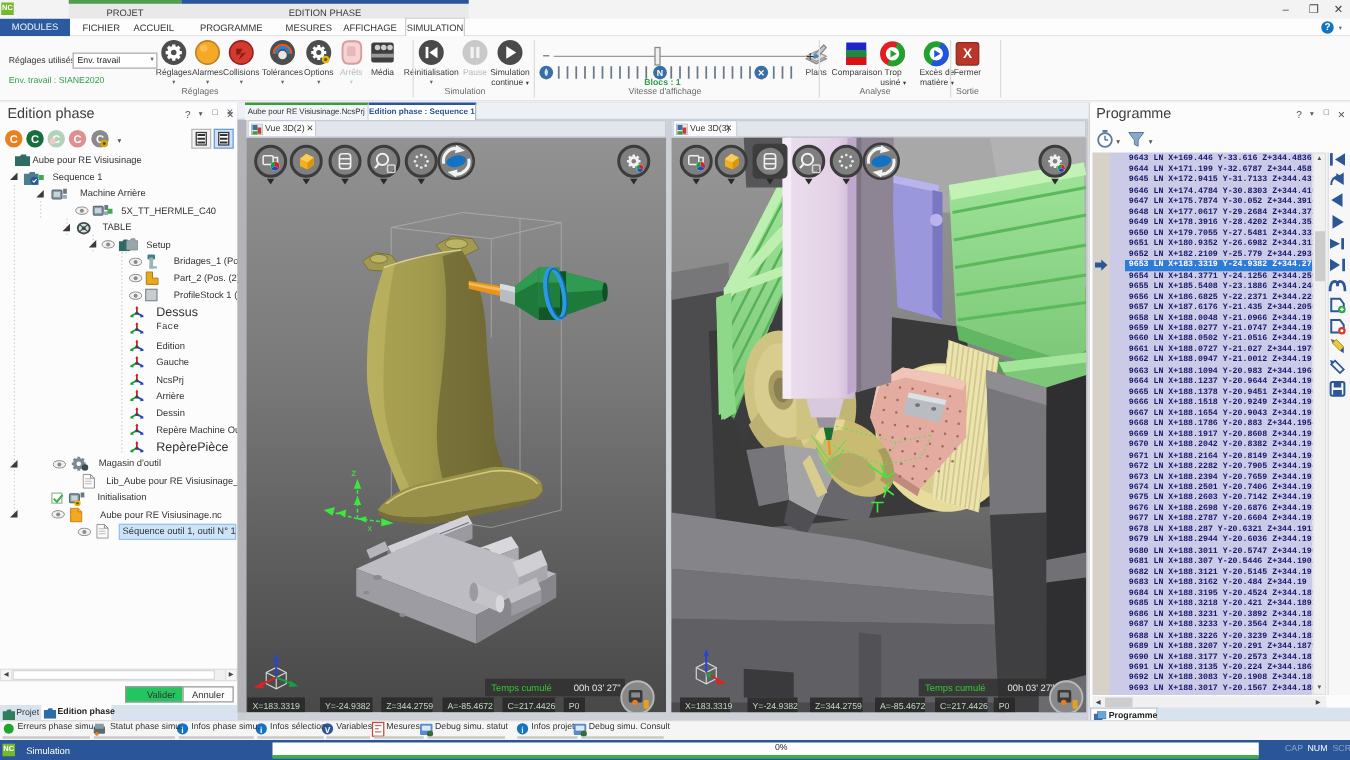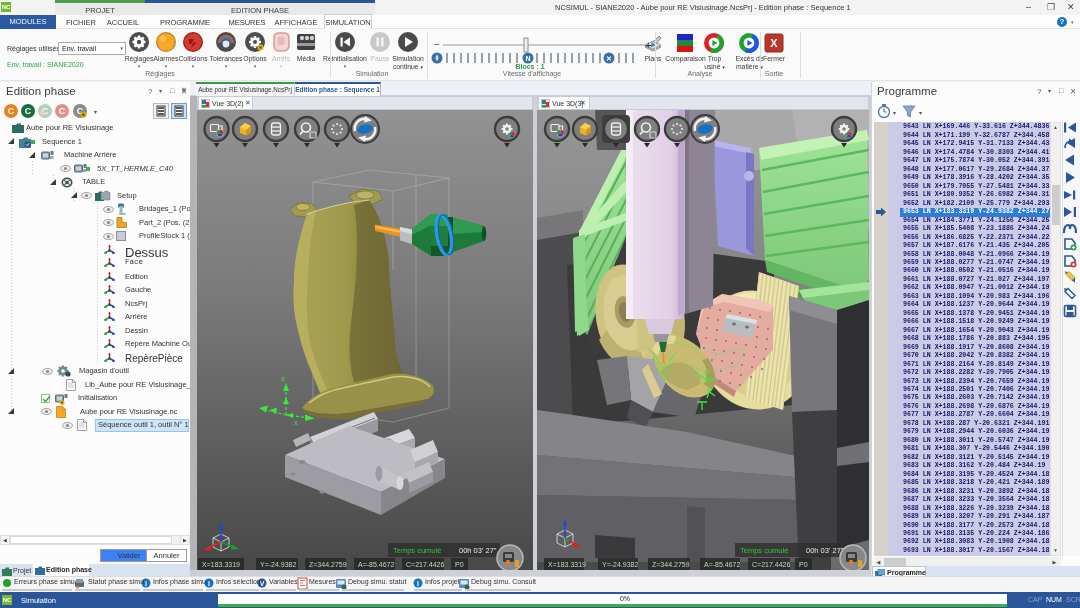--- a/index.html
+++ b/index.html
@@ -39,21 +39,20 @@
 #botbar { left:0; top:592px; width:1080px; height:16px; background:#2a5699; }
 </style>
 </head>
 <body>
 <div id="app">
 
   <div id="topbar" class="abs"></div>
   <div id="nclogo" class="abs">NC</div>
   <div id="gt1" class="abs grptab">PROJET</div>
   <div id="gt2" class="abs grptab">EDITION PHASE</div>
-  <div id="title" class="abs">NCSIMUL - SIANE2020 - Aube pour RE Visiusinage.NcsPrj - Edition phase : Sequence 1</div>
   <div class="abs winbtn" style="left:1026px;">–</div>
   <div class="abs winbtn" style="left:1047px;">❐</div>
   <div class="abs winbtn" style="left:1067px;">✕</div>
 
   <div id="menurow" class="abs"></div>
   <div id="modules" class="abs">MODULES</div>
   <div class="abs menu" style="left:61px;width:40px;">FICHIER</div>
   <div class="abs menu" style="left:102px;width:42px;">ACCUEIL</div>
   <div class="abs menu" style="left:158px;width:54px;">PROGRAMME</div>
   <div class="abs menu" style="left:226px;width:42px;">MESURES</div>
@@ -345,21 +344,21 @@
       <ellipse cx="5.5" cy="3.5" rx="5" ry="3" fill="#f0f0f0" stroke="#8a8a8a" stroke-width="0.8"></ellipse>
       <circle cx="5.5" cy="3.5" r="1.6" fill="#8a8a8a"></circle>
     </svg>
   <svg class="abs" style="left:74px;top:163.0px" width="13" height="11">
       <rect x="0.5" y="2" width="8" height="7" rx="1" fill="#8a9aa5" stroke="#5a6a75"></rect>
       <rect x="2" y="3.5" width="5" height="4" fill="#c8d4dc"></rect>
       <rect x="9.5" y="1" width="3" height="4" fill="#6a7a85"></rect>
       <rect x="9" y="6" width="3.5" height="3" fill="#9aaab5"></rect>
     </svg>
   <div class="abs" style="left:86px;top:166.5px;width:4px;height:4px;background:#3fae49;"></div>
-  <div class="abs" style="left:97px;top:163.5px;font-size:7.5px;color:#333;white-space:nowrap;font-style:italic;">5X_TT_HERMLE_C40</div>
+  <div class="abs" style="left:97px;top:163.5px;font-size:7.5px;color:#333;white-space:nowrap;">5X_TT_HERMLE_C40</div>
   <svg class="abs" style="left:50px;top:178.5px" width="7" height="7">
       <path d="M6,0 L6,6 L0,6 Z" fill="#3a3a3a"></path>
     </svg>
   <svg class="abs" style="left:61px;top:176.5px" width="12" height="11">
       <ellipse cx="6" cy="5.5" rx="5.5" ry="5" fill="#3a4a4a"></ellipse>
       <ellipse cx="6" cy="5.5" rx="4" ry="3.5" fill="#d8e0e0"></ellipse>
       <circle cx="6" cy="5.5" r="1.5" fill="#3a4a4a"></circle>
       <g stroke="#3a4a4a" stroke-width="1">
         <line x1="2.5" y1="2.5" x2="9.5" y2="8.5"></line>
         <line x1="9.5" y1="2.5" x2="2.5" y2="8.5"></line>
@@ -406,21 +405,21 @@
       <g stroke-width="1.4" fill="none">
         <path d="M6.5,6.5 L6.5,1.5" stroke="#cc2222"></path>
         <path d="M5.2,2.8 L6.5,0.8 L7.8,2.8" fill="#cc2222" stroke="none"></path>
         <path d="M6.5,6.5 L1.5,9" stroke="#1a9e3c"></path>
         <path d="M3.2,7.6 L0.8,9.6 L3.9,9.9" fill="#1a9e3c" stroke="none"></path>
         <path d="M6.5,6.5 L11.5,9" stroke="#2244cc"></path>
         <path d="M9.8,7.6 L12.2,9.6 L9.1,9.9" fill="#2244cc" stroke="none"></path>
         <circle cx="6.5" cy="6.5" r="1.3" fill="#444" stroke="none"></circle>
       </g>
     </svg>
-  <div class="abs" style="left:125px;top:244.5px;font-size:13px;color:#333;white-space:nowrap;">Dessus</div>
+  <div class="abs" style="left:125px;top:244.5px;font-size:10px;color:#333;white-space:nowrap;">Dessus</div>
   <svg class="abs" style="left:103px;top:257px" width="13" height="13">
       <g stroke-width="1.4" fill="none">
         <path d="M6.5,6.5 L6.5,1.5" stroke="#cc2222"></path>
         <path d="M5.2,2.8 L6.5,0.8 L7.8,2.8" fill="#cc2222" stroke="none"></path>
         <path d="M6.5,6.5 L1.5,9" stroke="#1a9e3c"></path>
         <path d="M3.2,7.6 L0.8,9.6 L3.9,9.9" fill="#1a9e3c" stroke="none"></path>
         <path d="M6.5,6.5 L11.5,9" stroke="#2244cc"></path>
         <path d="M9.8,7.6 L12.2,9.6 L9.1,9.9" fill="#2244cc" stroke="none"></path>
         <circle cx="6.5" cy="6.5" r="1.3" fill="#444" stroke="none"></circle>
       </g>
@@ -581,21 +580,21 @@
       </g>
     </svg>
   <div class="abs" style="left:95px;top:418.5px;width:94px;height:13px;background:#cde3f7;border:1px solid #9ac2ea;"></div>
   <div class="abs" style="left:98px;top:420px;font-size:7.5px;color:#333;white-space:nowrap;">Séquence outil 1, outil N° 1 -  (0%)</div>
 
   <div class="abs" style="left:0;top:535px;width:190px;height:10px;background:#f0f0f0;border:1px solid #e0e0e0;">
     <div style="position:absolute;left:0;top:0;width:9px;height:8px;background:#f5f5f5;border-right:1px solid #ddd;font-size:5px;color:#444;text-align:center;line-height:8px;">◀</div>
     <div style="position:absolute;left:9px;top:0;width:162px;height:8px;background:#fff;border:1px solid #d8d8d8;"></div>
     <div style="position:absolute;right:0;top:0;width:9px;height:8px;background:#f5f5f5;border-left:1px solid #ddd;font-size:5px;color:#444;text-align:center;line-height:8px;">▶</div>
   </div>
-  <div class="abs" style="left:100px;top:549px;width:58px;height:13px;background:#3b82f6;border:1px solid #9a9a9a;font-size:7.5px;color:#333;text-align:center;line-height:12px;">Valider</div>
+  <div class="abs" style="left:100px;top:549px;width:58px;height:13px;background:#22c55e;border:1px solid #9a9a9a;font-size:7.5px;color:#333;text-align:center;line-height:12px;">Valider</div>
   <div class="abs" style="left:146px;top:549px;width:41px;height:13px;background:#fdfdfd;border:1px solid #9a9a9a;font-size:7.5px;color:#333;text-align:center;line-height:12px;">Annuler</div>
   <div class="abs" style="left:0;top:564px;width:190px;height:14px;background:#d9e3f0;">
     <div style="position:absolute;left:0;top:1px;width:32px;height:13px;border-bottom:2px solid #3f9a3f;font-size:7px;color:#333;">
       <svg width="10" height="9" style="position:absolute;left:2px;top:2px;">
           <path d="M0,2 L3,2 L4,0.5 L7,0.5 L7,2 L10,2 L10,9 L0,9 Z" fill="#2e7d5b"></path>
         </svg>
       <span style="position:absolute;left:13px;top:2px;">Projet</span>
     </div>
     <div style="position:absolute;left:33px;top:0;width:56px;height:14px;background:#fff;border-bottom:2px solid #2a5699;font-size:7px;font-weight:bold;color:#222;">
       <svg width="10" height="9" style="position:absolute;left:2px;top:2px;">

